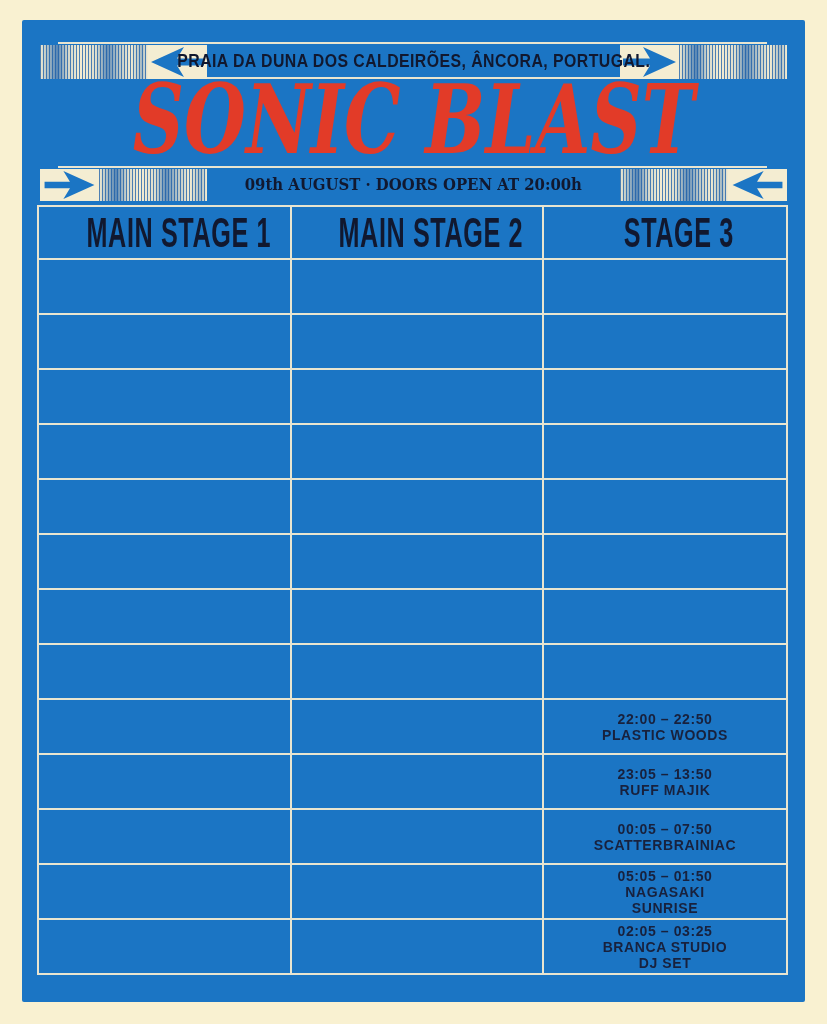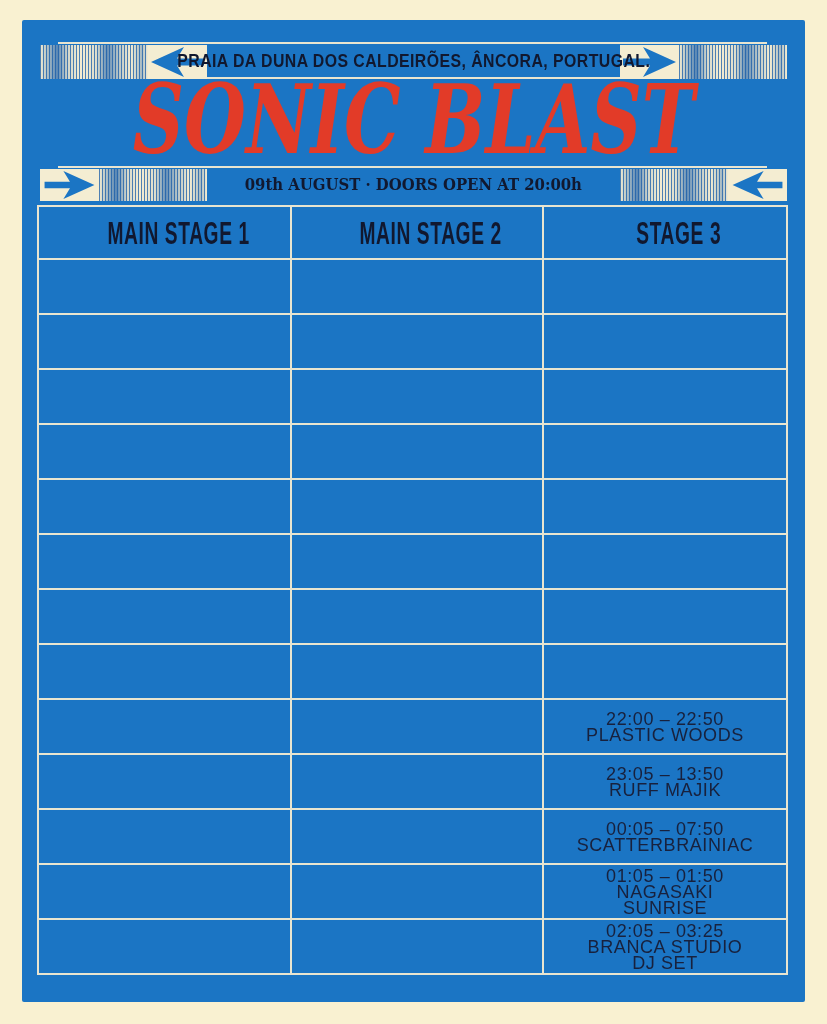--- a/index.html
+++ b/index.html
@@ -59,24 +59,24 @@
   .schedule{
     position:absolute; left:37px; top:205px; width:751px; height:770px;
     border:2px solid var(--c-line);
     display:flex; flex-direction:column; z-index:2;
     box-sizing:border-box;
   }
   .srow{flex:1 1 0; display:grid; grid-template-columns:251px 252px 1fr; border-top:2px solid var(--c-line); min-height:0;}
   .srow.header{flex:0 0 51px; border-top:none;}
   .scell{display:flex; flex-direction:column; align-items:center; justify-content:center; min-width:0; overflow:hidden;}
   .scell + .scell{border-left:2px solid var(--c-line);justify-content:center;}
-  .th{color:var(--c-ink); font-weight:bold; font-size:32px; line-height:1; white-space:nowrap;padding-left:28px;}
+  .th{color:var(--c-ink); font-weight:bold; font-size:42px; line-height:1; white-space:nowrap;padding-left:28px;}
   .th .hcond{display:inline-block; transform:scaleX(.6); transform-origin:center; letter-spacing:1px;}
   .entry{
-    color:var(--c-entry-ink); font-weight:normal; font-size:18px;
+    color:var(--c-entry-ink); font-weight:bold; font-size:14px;
     line-height:16px; letter-spacing:.6px; text-align:center; white-space:nowrap;
   }
 </style>
 </head>
 <body>
 
 <div class="poster">
   <div class="panel"></div>
 
   <div class="hline" style="top:42px"></div>
@@ -198,21 +198,21 @@
             <div>00:05 – 07:50</div>
             <div>SCATTERBRAINIAC</div>
           </div>
         </div>
       </div>
       <div class="srow">
         <div class="scell"></div>
         <div class="scell"></div>
         <div class="scell">
           <div class="entry">
-            <div>01:05 – 01:50</div>
+            <div>05:05 – 01:50</div>
             <div>NAGASAKI</div>
             <div>SUNRISE</div>
           </div>
         </div>
       </div>
       <div class="srow">
         <div class="scell"></div>
         <div class="scell"></div>
         <div class="scell">
           <div class="entry">

